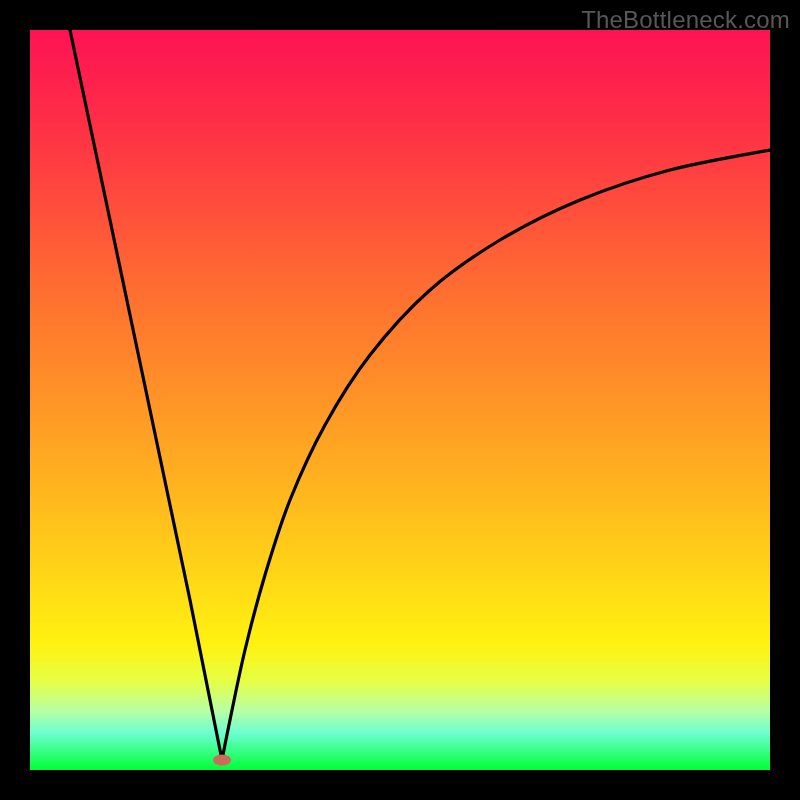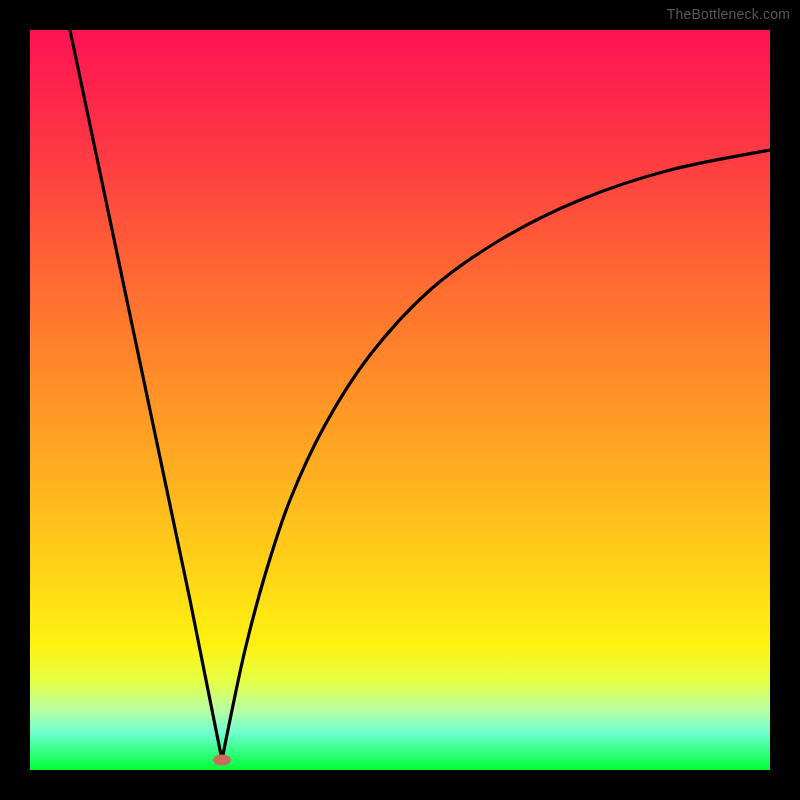--- a/index.html
+++ b/index.html
@@ -39,21 +39,21 @@
       #e5ff45 88%,
       #b8ffa5 92%,
       #6cffd0 95%,
       #00ff35 100%
     );
   }
   .watermark {
     position: absolute;
     top: 6px;
     right: 10px;
-    font-size: 14px;
+    font-size: 24px;
     font-weight: 500;
     color: #585858;
     letter-spacing: 0.2px;
     z-index: 30;
   }
   svg.curve {
     position: absolute;
     left: 0;
     top: 0;
     width: 100%;

